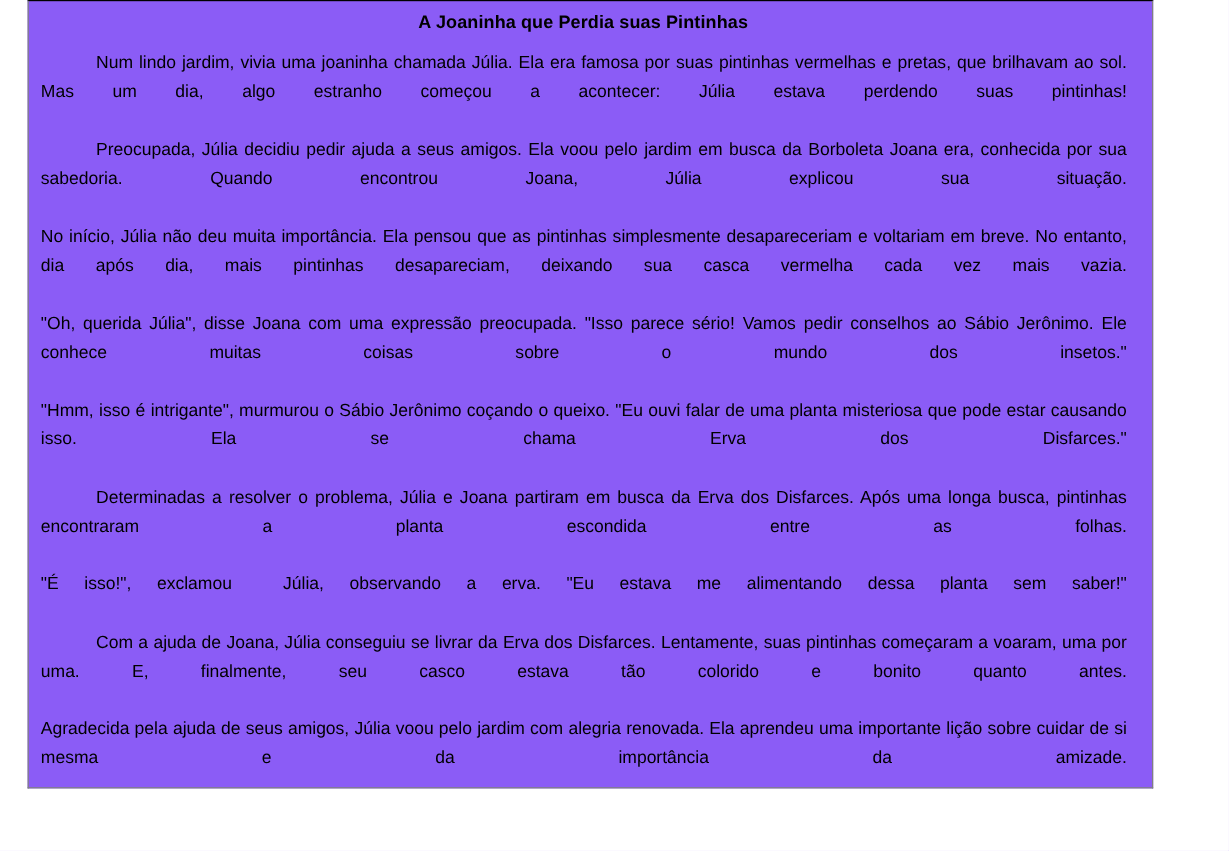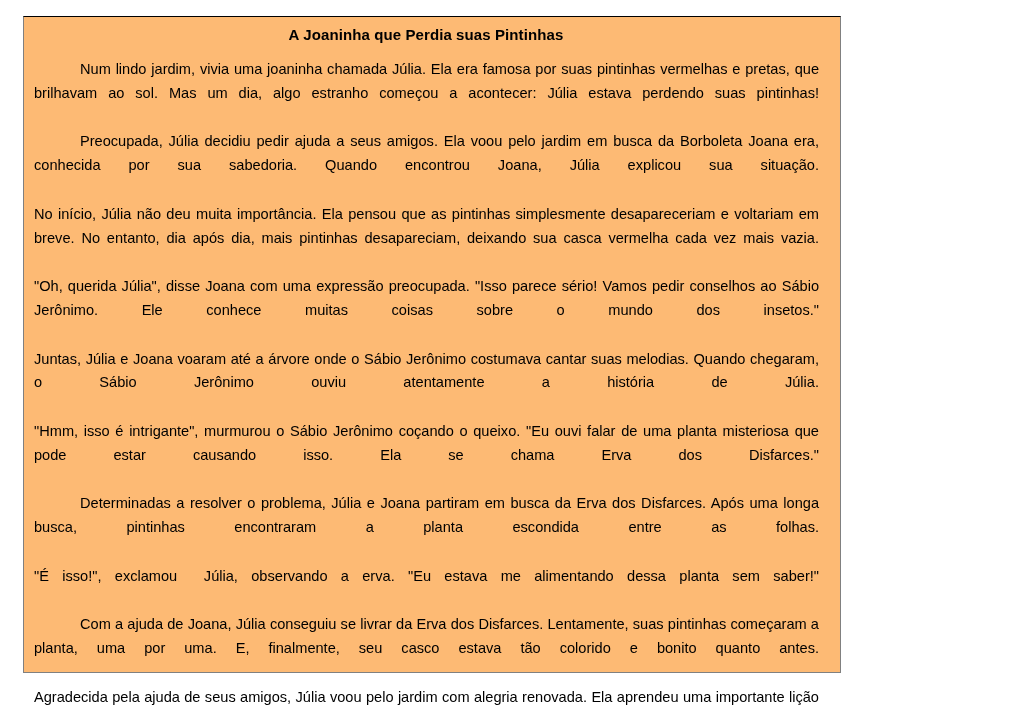--- a/index.html
+++ b/index.html
@@ -12,27 +12,27 @@
     width: 1024px;
     height: 709px;
     font-family: "Liberation Sans", sans-serif;
     color: #000000;
     overflow: hidden;
   }
 
   #document-frame {
     position: absolute;
     left: 23px;
-    top: 16px;
-    width: 818px;
+    top: 0px;
+    width: 938px;
     height: 657px;
     box-sizing: border-box;
     border: 1px solid #808080;
     border-top-color: #000000;
-    background: #fdba74;
+    background: #8b5cf6;
   }
 
   #document-inner {
     padding: 7px 20px 0 8px;
   }
 
   #doc-title {
     text-align: center;
     font-size: 15px;
     font-weight: bold;
@@ -72,22 +72,21 @@
 <div id="document-frame">
   <div id="document-inner">
 
     <h1 id="doc-title">A Joaninha que Perdia suas Pintinhas</h1>
 
     <div id="body-text">
         <p class="para indented">Num lindo jardim, vivia uma joaninha chamada Júlia. Ela era famosa por suas pintinhas vermelhas e pretas, que brilhavam ao sol. Mas um dia, algo estranho começou a acontecer: Júlia estava perdendo suas pintinhas!</p>
         <p class="para indented">Preocupada, Júlia decidiu pedir ajuda a seus amigos. Ela voou pelo jardim em busca da Borboleta Joana era, conhecida por sua sabedoria. Quando encontrou Joana, Júlia explicou sua situação.</p>
         <p class="para">No início, Júlia não deu muita importância. Ela pensou que as pintinhas simplesmente desapareceriam e voltariam em breve. No entanto, dia após dia, mais pintinhas desapareciam, deixando sua casca vermelha cada vez mais vazia.</p>
         <p class="para">"Oh, querida Júlia", disse Joana com uma expressão preocupada. "Isso parece sério! Vamos pedir conselhos ao Sábio Jerônimo. Ele conhece muitas coisas sobre o mundo dos insetos."</p>
-        <p class="para">Juntas, Júlia e Joana voaram até a árvore onde o Sábio Jerônimo costumava cantar suas melodias. Quando chegaram, o Sábio Jerônimo ouviu atentamente a história de Júlia.</p>
         <p class="para">"Hmm, isso é intrigante", murmurou o Sábio Jerônimo coçando o queixo. "Eu ouvi falar de uma planta misteriosa que pode estar causando isso. Ela se chama Erva dos Disfarces."</p>
         <p class="para indented">Determinadas a resolver o problema, Júlia e Joana partiram em busca da Erva dos Disfarces. Após uma longa busca, pintinhas encontraram a planta escondida entre as folhas.</p>
         <p class="para">"É isso!", exclamou  Júlia, observando a erva. "Eu estava me alimentando dessa planta sem saber!"</p>
-        <p class="para indented">Com a ajuda de Joana, Júlia conseguiu se livrar da Erva dos Disfarces. Lentamente, suas pintinhas começaram a planta, uma por uma. E, finalmente, seu casco estava tão colorido e bonito quanto antes.</p>
+        <p class="para indented">Com a ajuda de Joana, Júlia conseguiu se livrar da Erva dos Disfarces. Lentamente, suas pintinhas começaram a voaram, uma por uma. E, finalmente, seu casco estava tão colorido e bonito quanto antes.</p>
         <p class="para">Agradecida pela ajuda de seus amigos, Júlia voou pelo jardim com alegria renovada. Ela aprendeu uma importante lição sobre cuidar de si mesma e da importância da amizade.</p>
       </div>
 
   </div>
 </div>
 
 </body></html>

